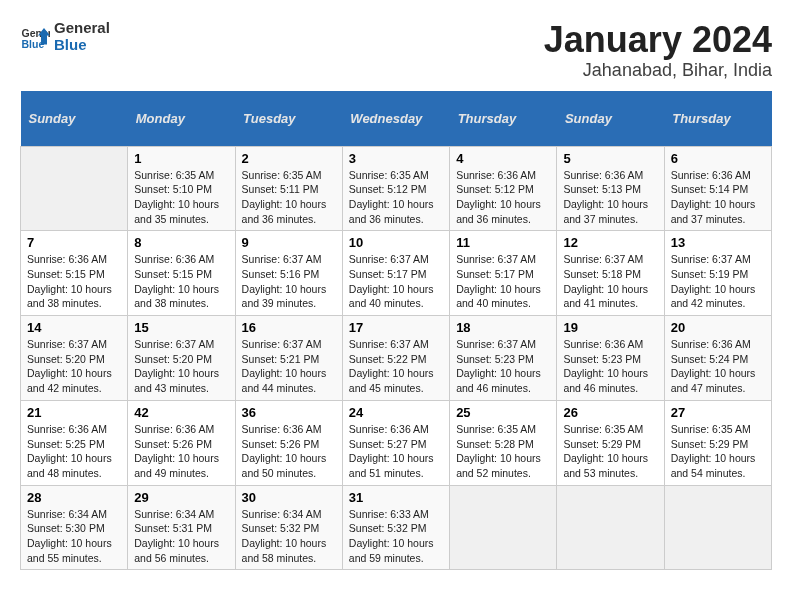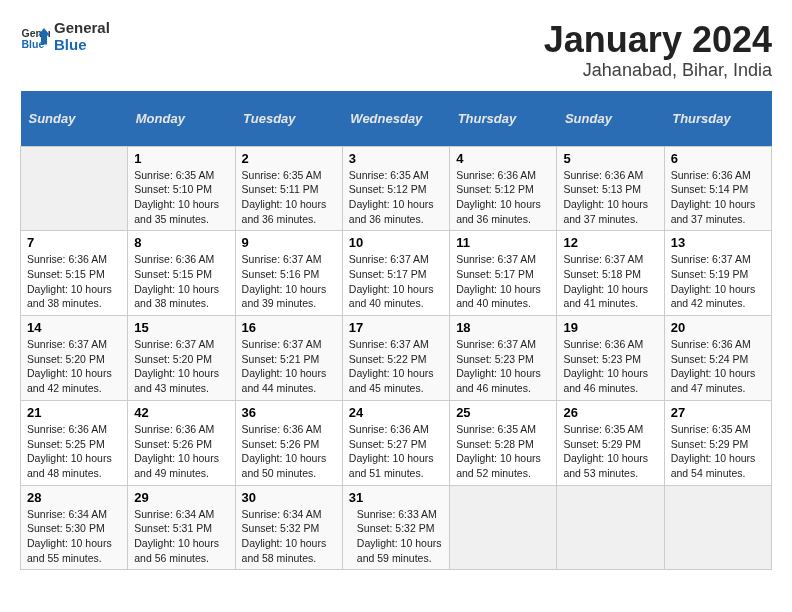--- a/index.html
+++ b/index.html
@@ -334,21 +334,21 @@
         </td>
         <td>
           <span class="day-num">30</span>
           <div class="day-info" style="white-space: pre-line;">Sunrise: 6:34 AM
 Sunset: 5:32 PM
 Daylight: 10 hours
 and 58 minutes.</div>
         </td>
         <td>
           <span class="day-num">31</span>
-          <div class="day-info" style="white-space: pre-line; margin-left: 8px;">Sunrise: 6:33 AM
+          <div class="day-info" style="white-space: pre-line;">Sunrise: 6:33 AM
 Sunset: 5:32 PM
 Daylight: 10 hours
 and 59 minutes.</div>
         </td>
         <td class="empty"></td>
         <td class="empty"></td>
         <td class="empty"></td>
       </tr>
     </tbody>
 </table>

